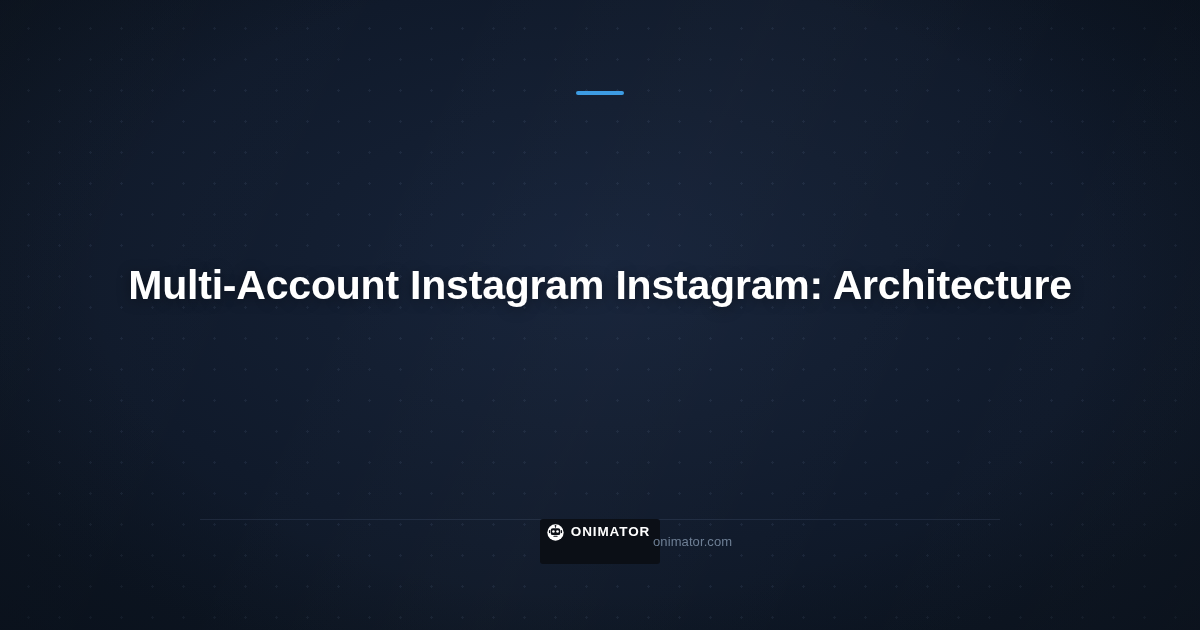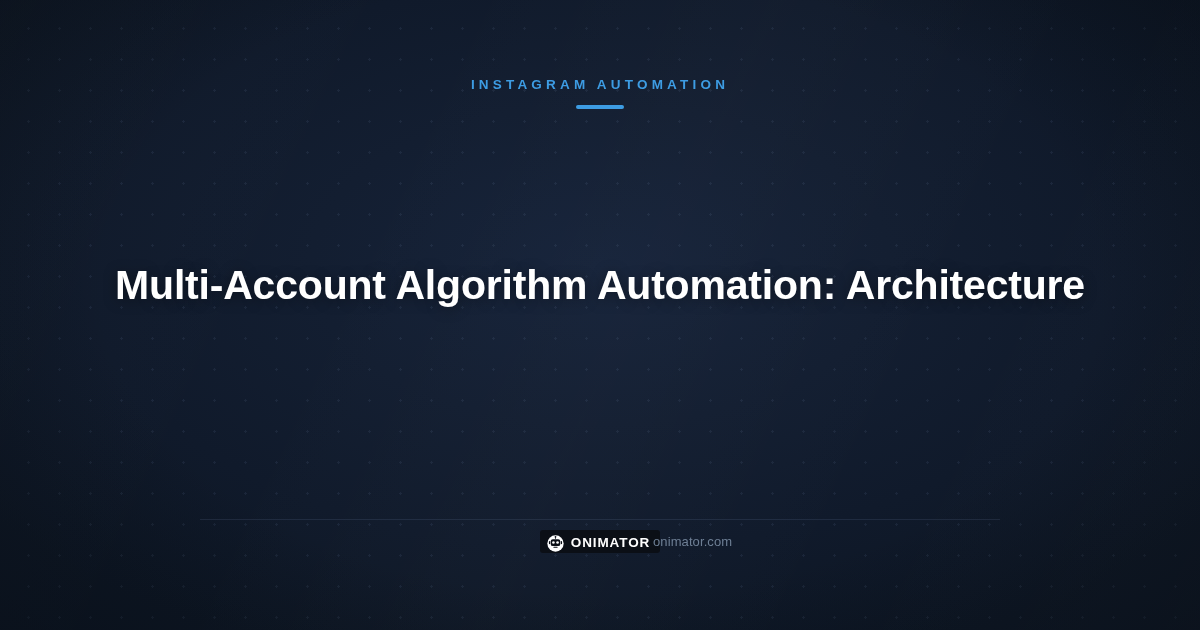--- a/index.html
+++ b/index.html
@@ -105,21 +105,21 @@
   .footer-row {
     position:absolute;
     top:5px; left:0; right:0;
     height:32px;
     display:flex; align-items:center; justify-content:center;
   }
   .brand-badge {
     display:flex; align-items:center; gap:7px;
     background:#0b0f16;
     border-radius:3px;
-    padding:5px 10px 1px 7px;
+    padding:5px 10px 23px 7px;
   }
   .robot-icon {
     width:17px; height:17px;
     display:block; flex:none;
   }
   .brand-name {
     font-size:13.5px;
     font-weight:bold;
     letter-spacing:0.9px;
     color:#ffffff;
@@ -143,26 +143,25 @@
 <div class="og-card">
 
   <div class="bg-base"></div>
   <div class="bg-dots"></div>
   <div class="bg-sheen"></div>
   <div class="bg-vignette"></div>
 
   <div class="content">
 
     <div class="eyebrow-block">
-      <div class="eyebrow">Instagram Automation</div>
       <div class="accent-bar"></div>
     </div>
 
     <h1 class="headline">
-      <span class="headline-line">Multi-Account Algorithm Automation: Architecture</span>
+      <span class="headline-line">Multi-Account Instagram Instagram: Architecture</span>
     </h1>
 
     <div class="footer">
       <div class="footer-row">
 
         <div class="brand-badge">
           <svg class="robot-icon" viewBox="0 0 24 24">
             <circle cx="12" cy="12" r="11.5" fill="#ffffff"></circle>
             <rect x="11.4" y="2.6" width="1.2" height="3.1" rx="0.6" fill="#0b0f16"></rect>
             <circle cx="12" cy="2.6" r="1.25" fill="#0b0f16"></circle>

